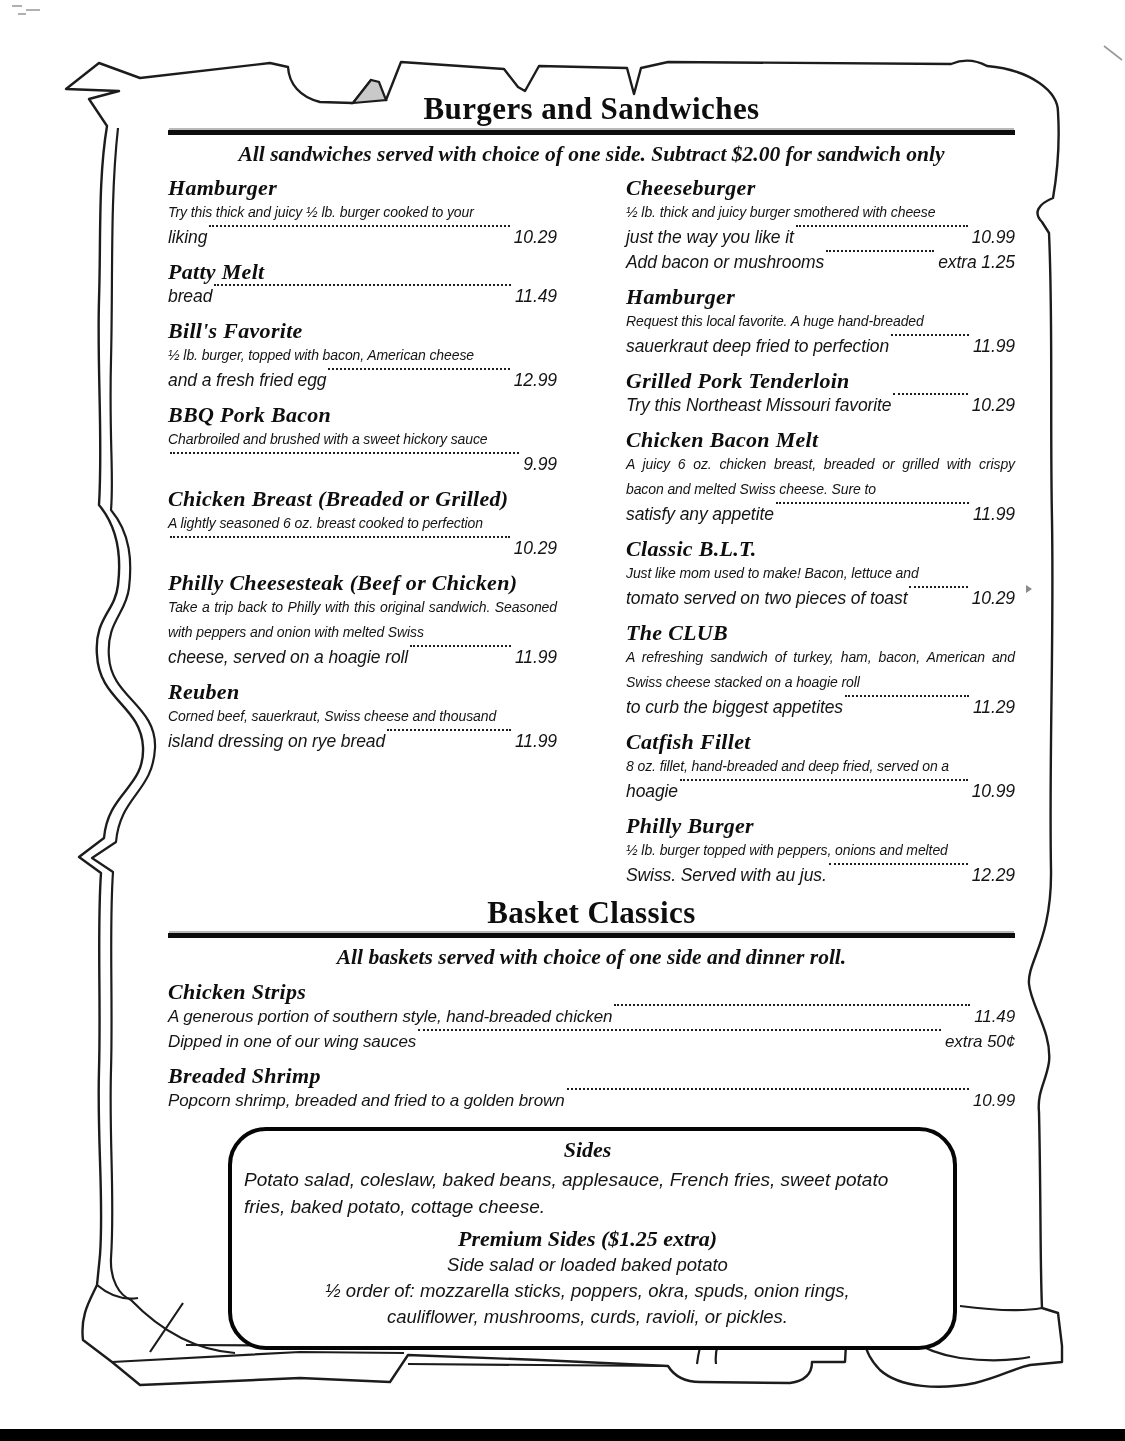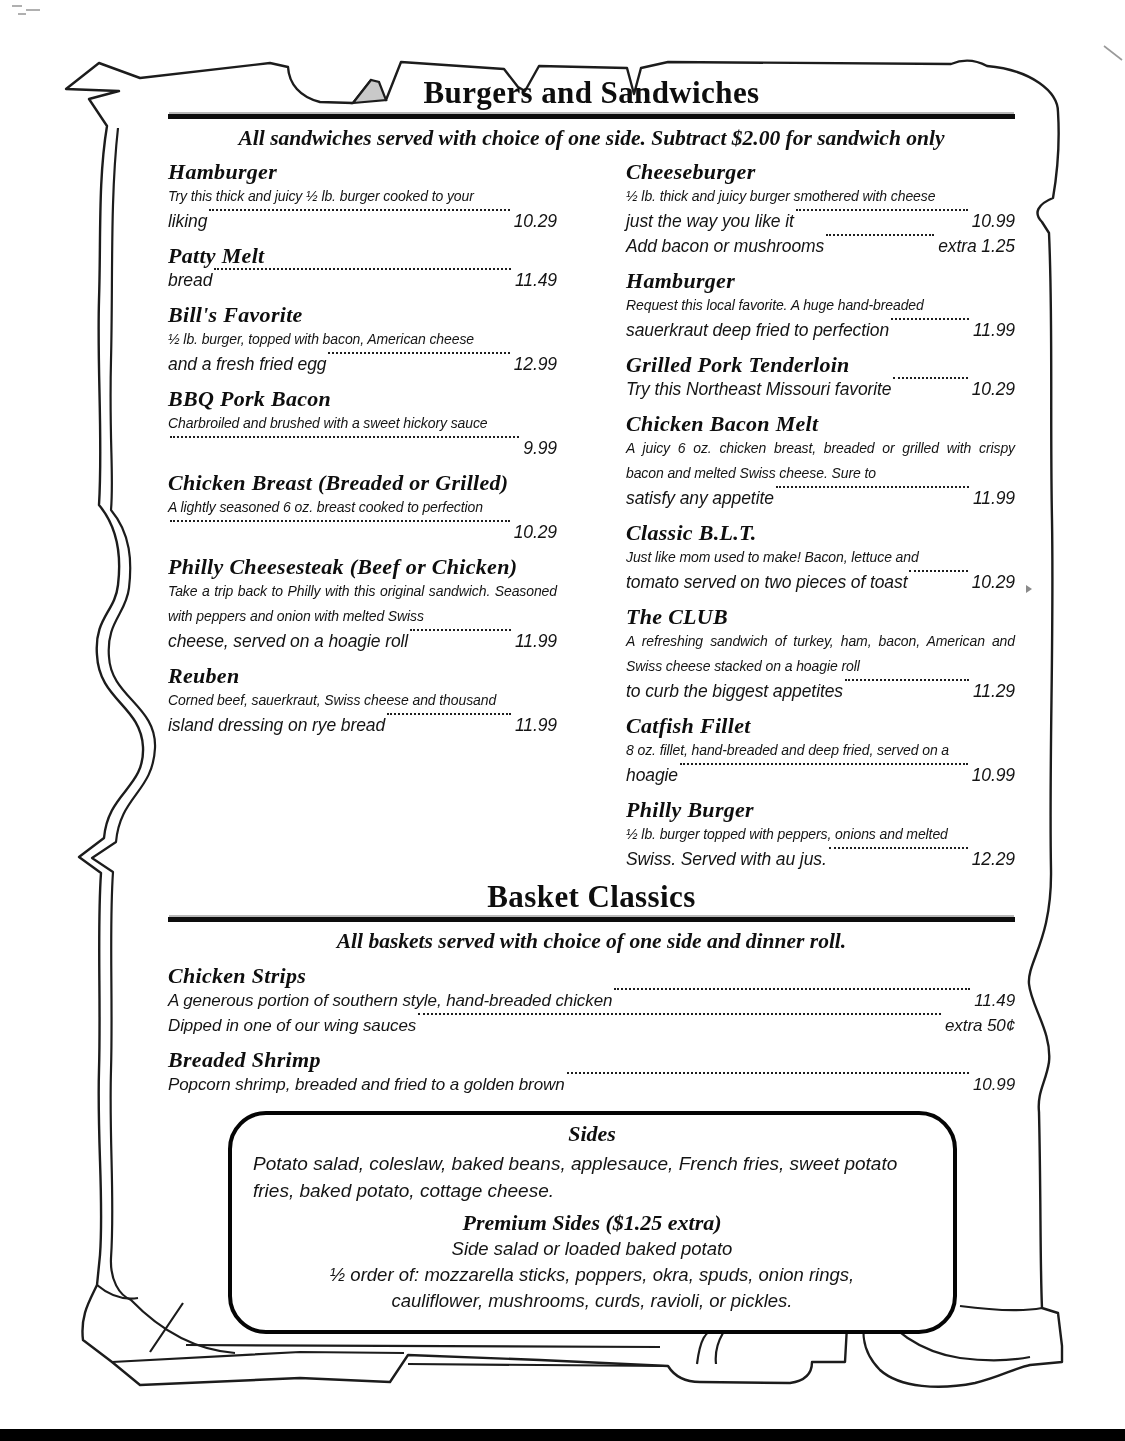--- a/index.html
+++ b/index.html
@@ -1,20 +1,20 @@
 <!DOCTYPE html>
 <html><head>
 <meta charset="utf-8">
 <style>
   html,body{margin:0;padding:0;background:#ffffff;}
   #page{position:relative;width:1125px;height:1441px;background:#fff;overflow:hidden;
         color:#141414;font-family:"Liberation Sans",sans-serif;}
   .border-svg{position:absolute;left:0;top:0;width:1125px;height:1441px;}
 
-  .content{position:absolute;left:168px;top:76px;width:847px;}
+  .content{position:absolute;left:168px;top:92px;width:847px;}
 
   .sec-title{font-family:"Liberation Serif",serif;font-weight:bold;font-size:31px;
              line-height:1.12;text-align:center;letter-spacing:.4px;color:#0e0e0e;}
   .rule{height:5px;background:#0d0d0d;margin:3px 0 5px 0;box-shadow:0 -3px 0 -1px #b9b9b9;}
   .note{font-family:"Liberation Serif",serif;font-style:italic;font-weight:bold;
         font-size:21.5px;line-height:1.25;text-align:center;margin:6px 0 2px 0;color:#101010;}
 
   .cols{display:flex;gap:69px;align-items:flex-start;}
   .col{flex:1;min-width:0;}
 
@@ -29,21 +29,21 @@
              line-height:25px;letter-spacing:-.1px;}
   .price-row .tail{white-space:nowrap;}
   .dots{flex:1 1 auto;min-width:10px;border-bottom:2.2px dotted #1e1e1e;
         margin:0 4px 4px 2px;}
   .price{white-space:nowrap;}
 
   .basket .item-name{margin-top:8px;}
   .basket .price-row{font-size:17px;}
 
   .sides-box{margin:14px 58px 0 60px;border:4.5px solid #050505;border-radius:38px;
-             padding:6px 22px 16px 21px;background:#fff;position:relative;}
+             padding:6px 22px 16px 12px;background:#fff;position:relative;}
   .box-title{font-family:"Liberation Serif",serif;font-style:italic;font-weight:bold;
              font-size:22px;line-height:26px;text-align:center;color:#0e0e0e;}
   .box-text{font-style:italic;font-size:19px;line-height:27px;margin-top:3px;}
   .premium-title{font-family:"Liberation Serif",serif;font-style:italic;font-weight:bold;
              font-size:22px;line-height:26px;text-align:center;margin-top:6px;color:#0e0e0e;}
   .premium-line{font-style:italic;font-size:18.5px;line-height:26px;text-align:center;}
 
   .bottom-bar{position:absolute;left:0;right:0;top:1429px;height:12px;background:#000;}
 </style>
 </head>

